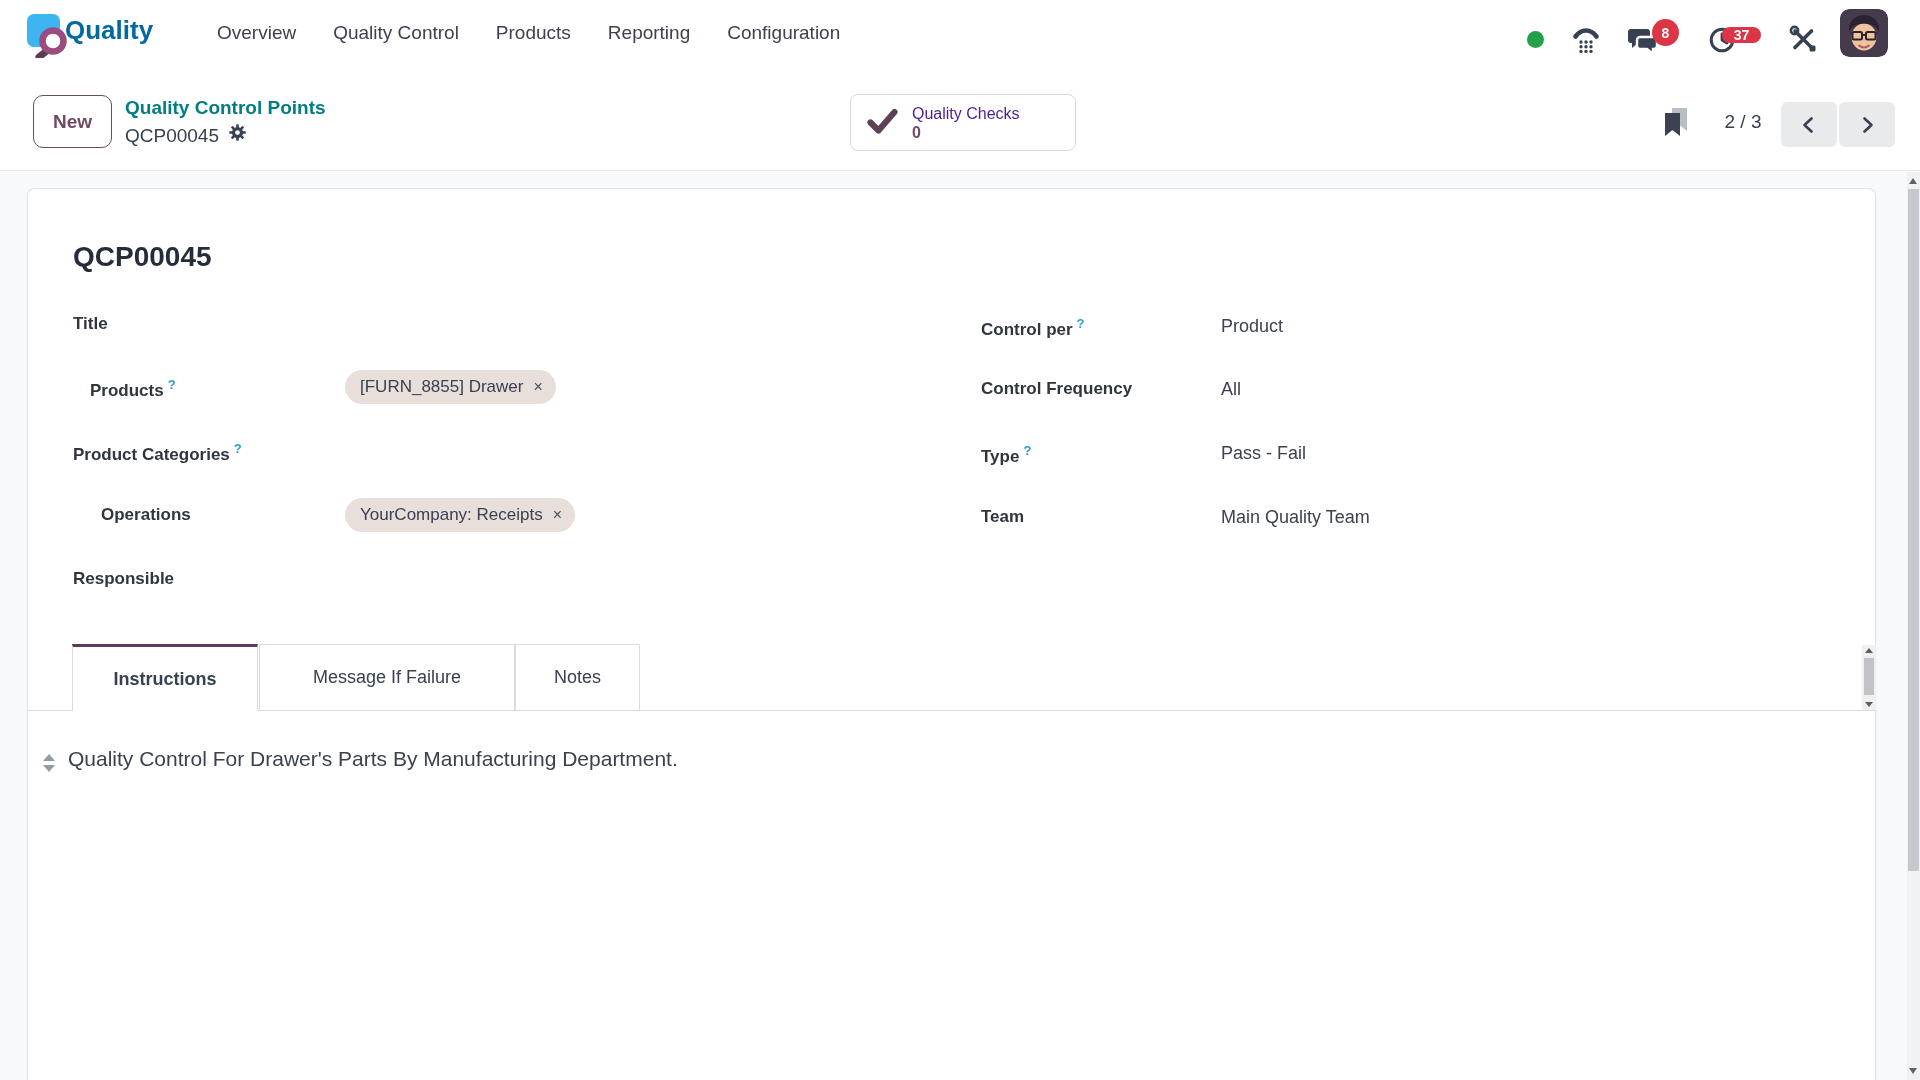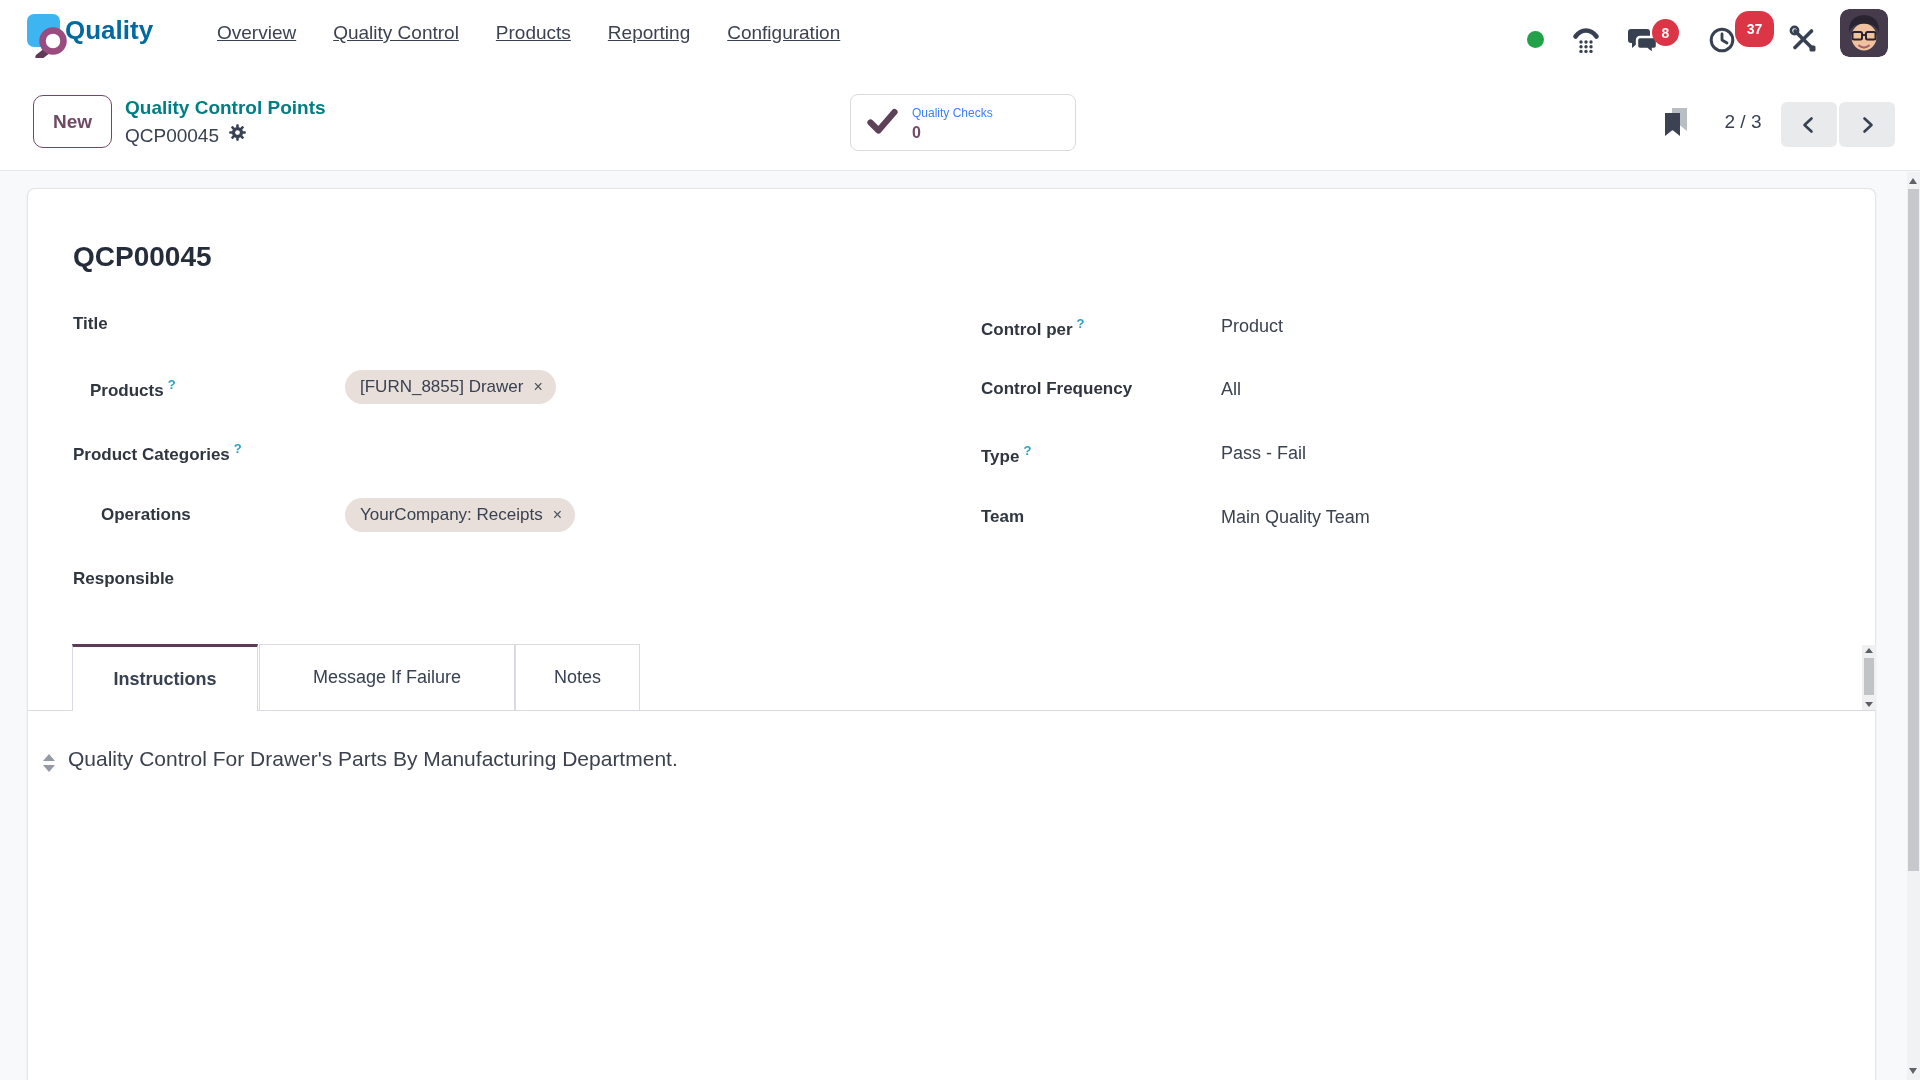--- a/index.html
+++ b/index.html
@@ -3,42 +3,42 @@
 <meta charset="utf-8">
 <style>
   * { box-sizing: border-box; margin: 0; padding: 0; }
   html, body { width: 1920px; height: 1080px; overflow: hidden; background: #fff;
     font-family: "Liberation Sans", sans-serif; color: #374151; }
 
   
   .navbar { position: absolute; left: 0; top: 0; width: 1920px; height: 66px; background: #fff; }
   .brand-logo { position: absolute; left: 26px; top: 12px; width: 46px; height: 46px; cursor: pointer; }
   .brand-name { position: absolute; left: 65px; top: 15px; font-size: 26px; font-weight: 700; color: #0369a1; cursor: pointer; }
-  .menu { position: absolute; left: 217px; top: 0; height: 66px; display: flex; align-items: center; gap: 37px; text-decoration: underline; }
+  .menu { position: absolute; left: 217px; top: 0; height: 66px; display: flex; align-items: center; gap: 37px; }
   .menu-item { font-size: 19px; color: #3c4250; cursor: pointer; white-space: nowrap; }
   .systray-dot { position: absolute; left: 1527px; top: 31px; width: 17px; height: 17px; border-radius: 50%; background: #23a04a; cursor: pointer; }
   .tray-icon { position: absolute; cursor: pointer; }
   .badge { position: absolute; background: #dc3545; color: #fff; font-size: 14px; font-weight: 700;
     border-radius: 14px; display: flex; align-items: center; justify-content: center; z-index: 3; cursor: pointer; }
   .badge-8 { left: 1652px; top: 19px; width: 27px; height: 27px; }
-  .badge-37 { left: 1722px; top: 11px; width: 39px; height: 36px; margin-left: 13px; }
+  .badge-37 { left: 1722px; top: 27px; width: 39px; height: 16px; }
   .avatar { position: absolute; left: 1840px; top: 9px; width: 48px; height: 48px; border-radius: 9px; overflow: hidden; cursor: pointer; }
 
   
   .control-panel { position: absolute; left: 0; top: 66px; width: 1920px; height: 105px; background: #fff; border-bottom: 1px solid #e6e8ec; }
   .btn-new { position: absolute; left: 33px; top: 29px; width: 79px; height: 53px; background: #fff;
     border: 1px solid #6f4a64; border-radius: 10px; color: #6f4a64; font-size: 19px; font-weight: 600; cursor: pointer;
     font-family: "Liberation Sans", sans-serif; }
   .breadcrumb { position: absolute; left: 125px; top: 30px; line-height: 24px; }
   .breadcrumb-parent { font-size: 19px; font-weight: 600; color: #017e84; cursor: pointer; display: block; }
   .breadcrumb-current { font-size: 19px; color: #374151; margin-top: 3px; display: flex; align-items: center; gap: 9px; }
   .stat-btn { position: absolute; left: 850px; top: 28px; width: 226px; height: 57px; background: #fff;
     border: 1px solid #d8dade; border-radius: 8px; display: flex; align-items: center; gap: 14px; padding: 0 16px; cursor: pointer; }
   .stat-texts { display: flex; flex-direction: column; line-height: 19px; text-align: left; }
-  .stat-label { font-size: 12px; color: #3b82f6; }
+  .stat-label { font-size: 16px; color: #4c1d95; }
   .stat-count { font-size: 16px; font-weight: 700; color: #714B67; }
   .bookmark { position: absolute; left: 1664px; top: 40px; width: 24px; height: 32px; cursor: pointer; }
   .pager-text { position: absolute; left: 1714px; top: 45px; width: 58px; font-size: 19px; color: #374151; text-align: center; cursor: pointer; }
   .pager-btn { position: absolute; top: 36px; width: 56px; height: 45px; background: #e9eaec; border: none; border-radius: 6px;
     display: flex; align-items: center; justify-content: center; cursor: pointer; }
   .pager-prev { left: 1781px; }
   .pager-next { left: 1839px; }
 
   
   .content { position: absolute; left: 0; top: 171px; width: 1920px; height: 909px; background: #f8f9fa; }

